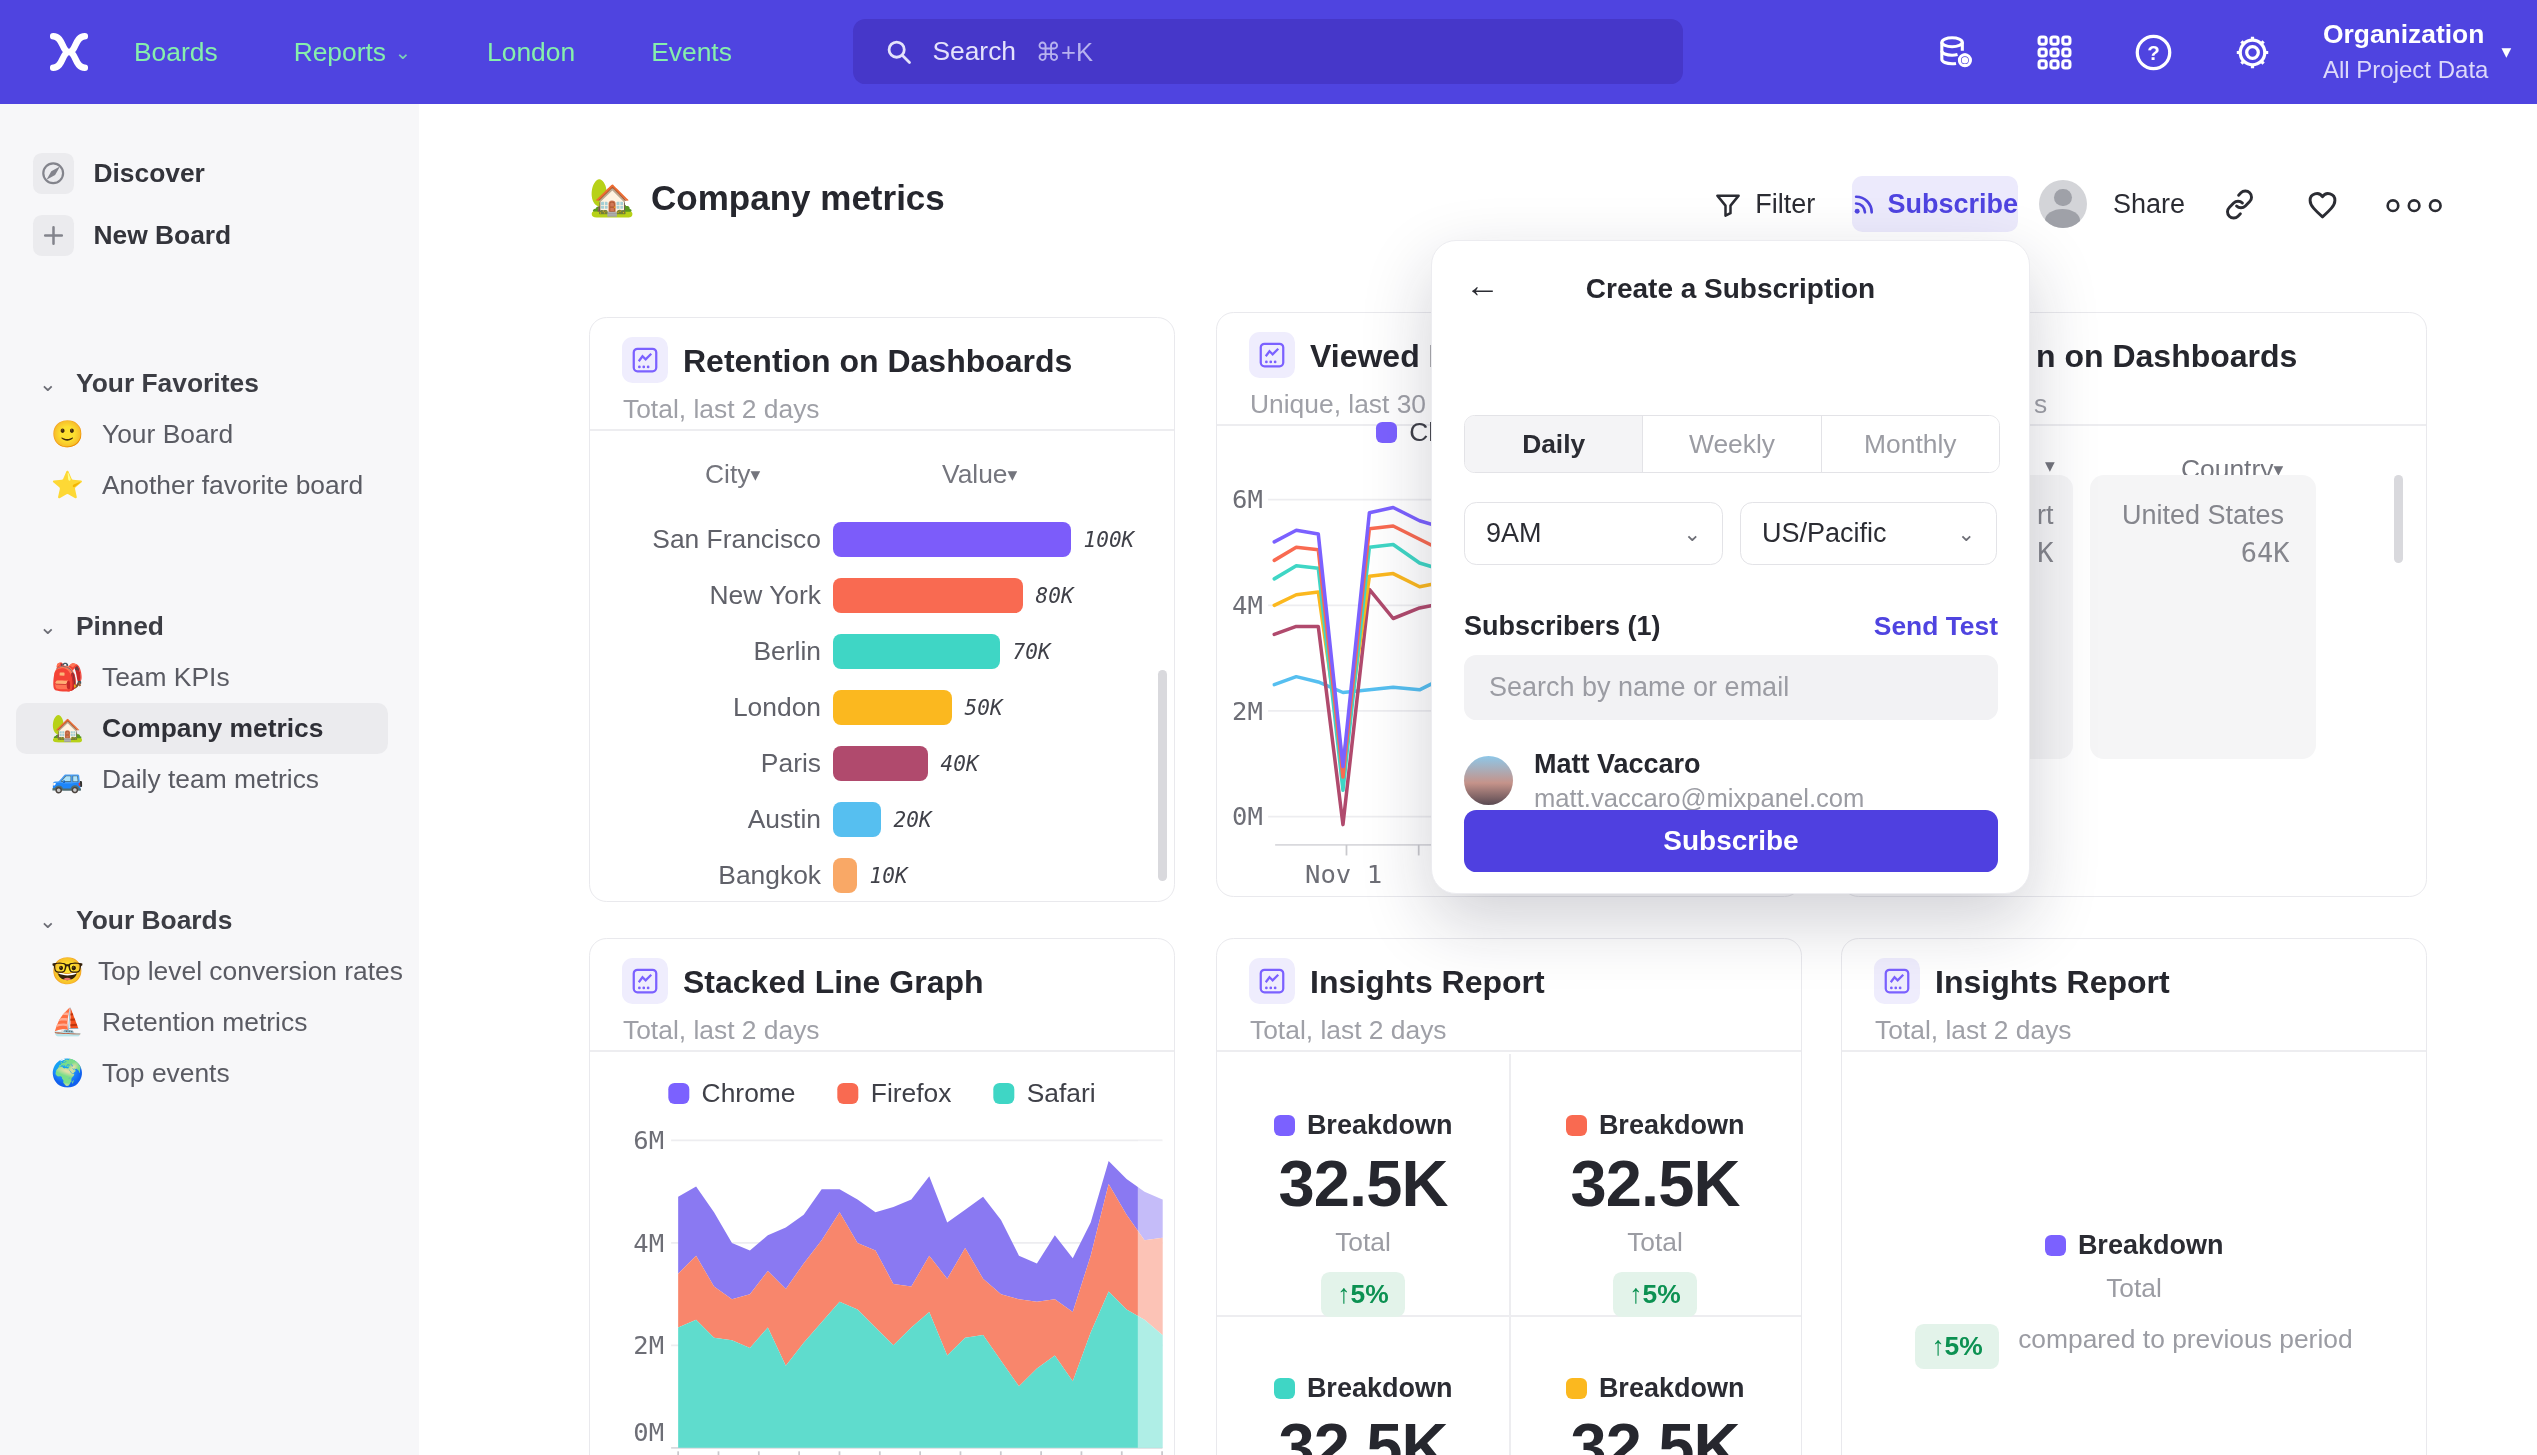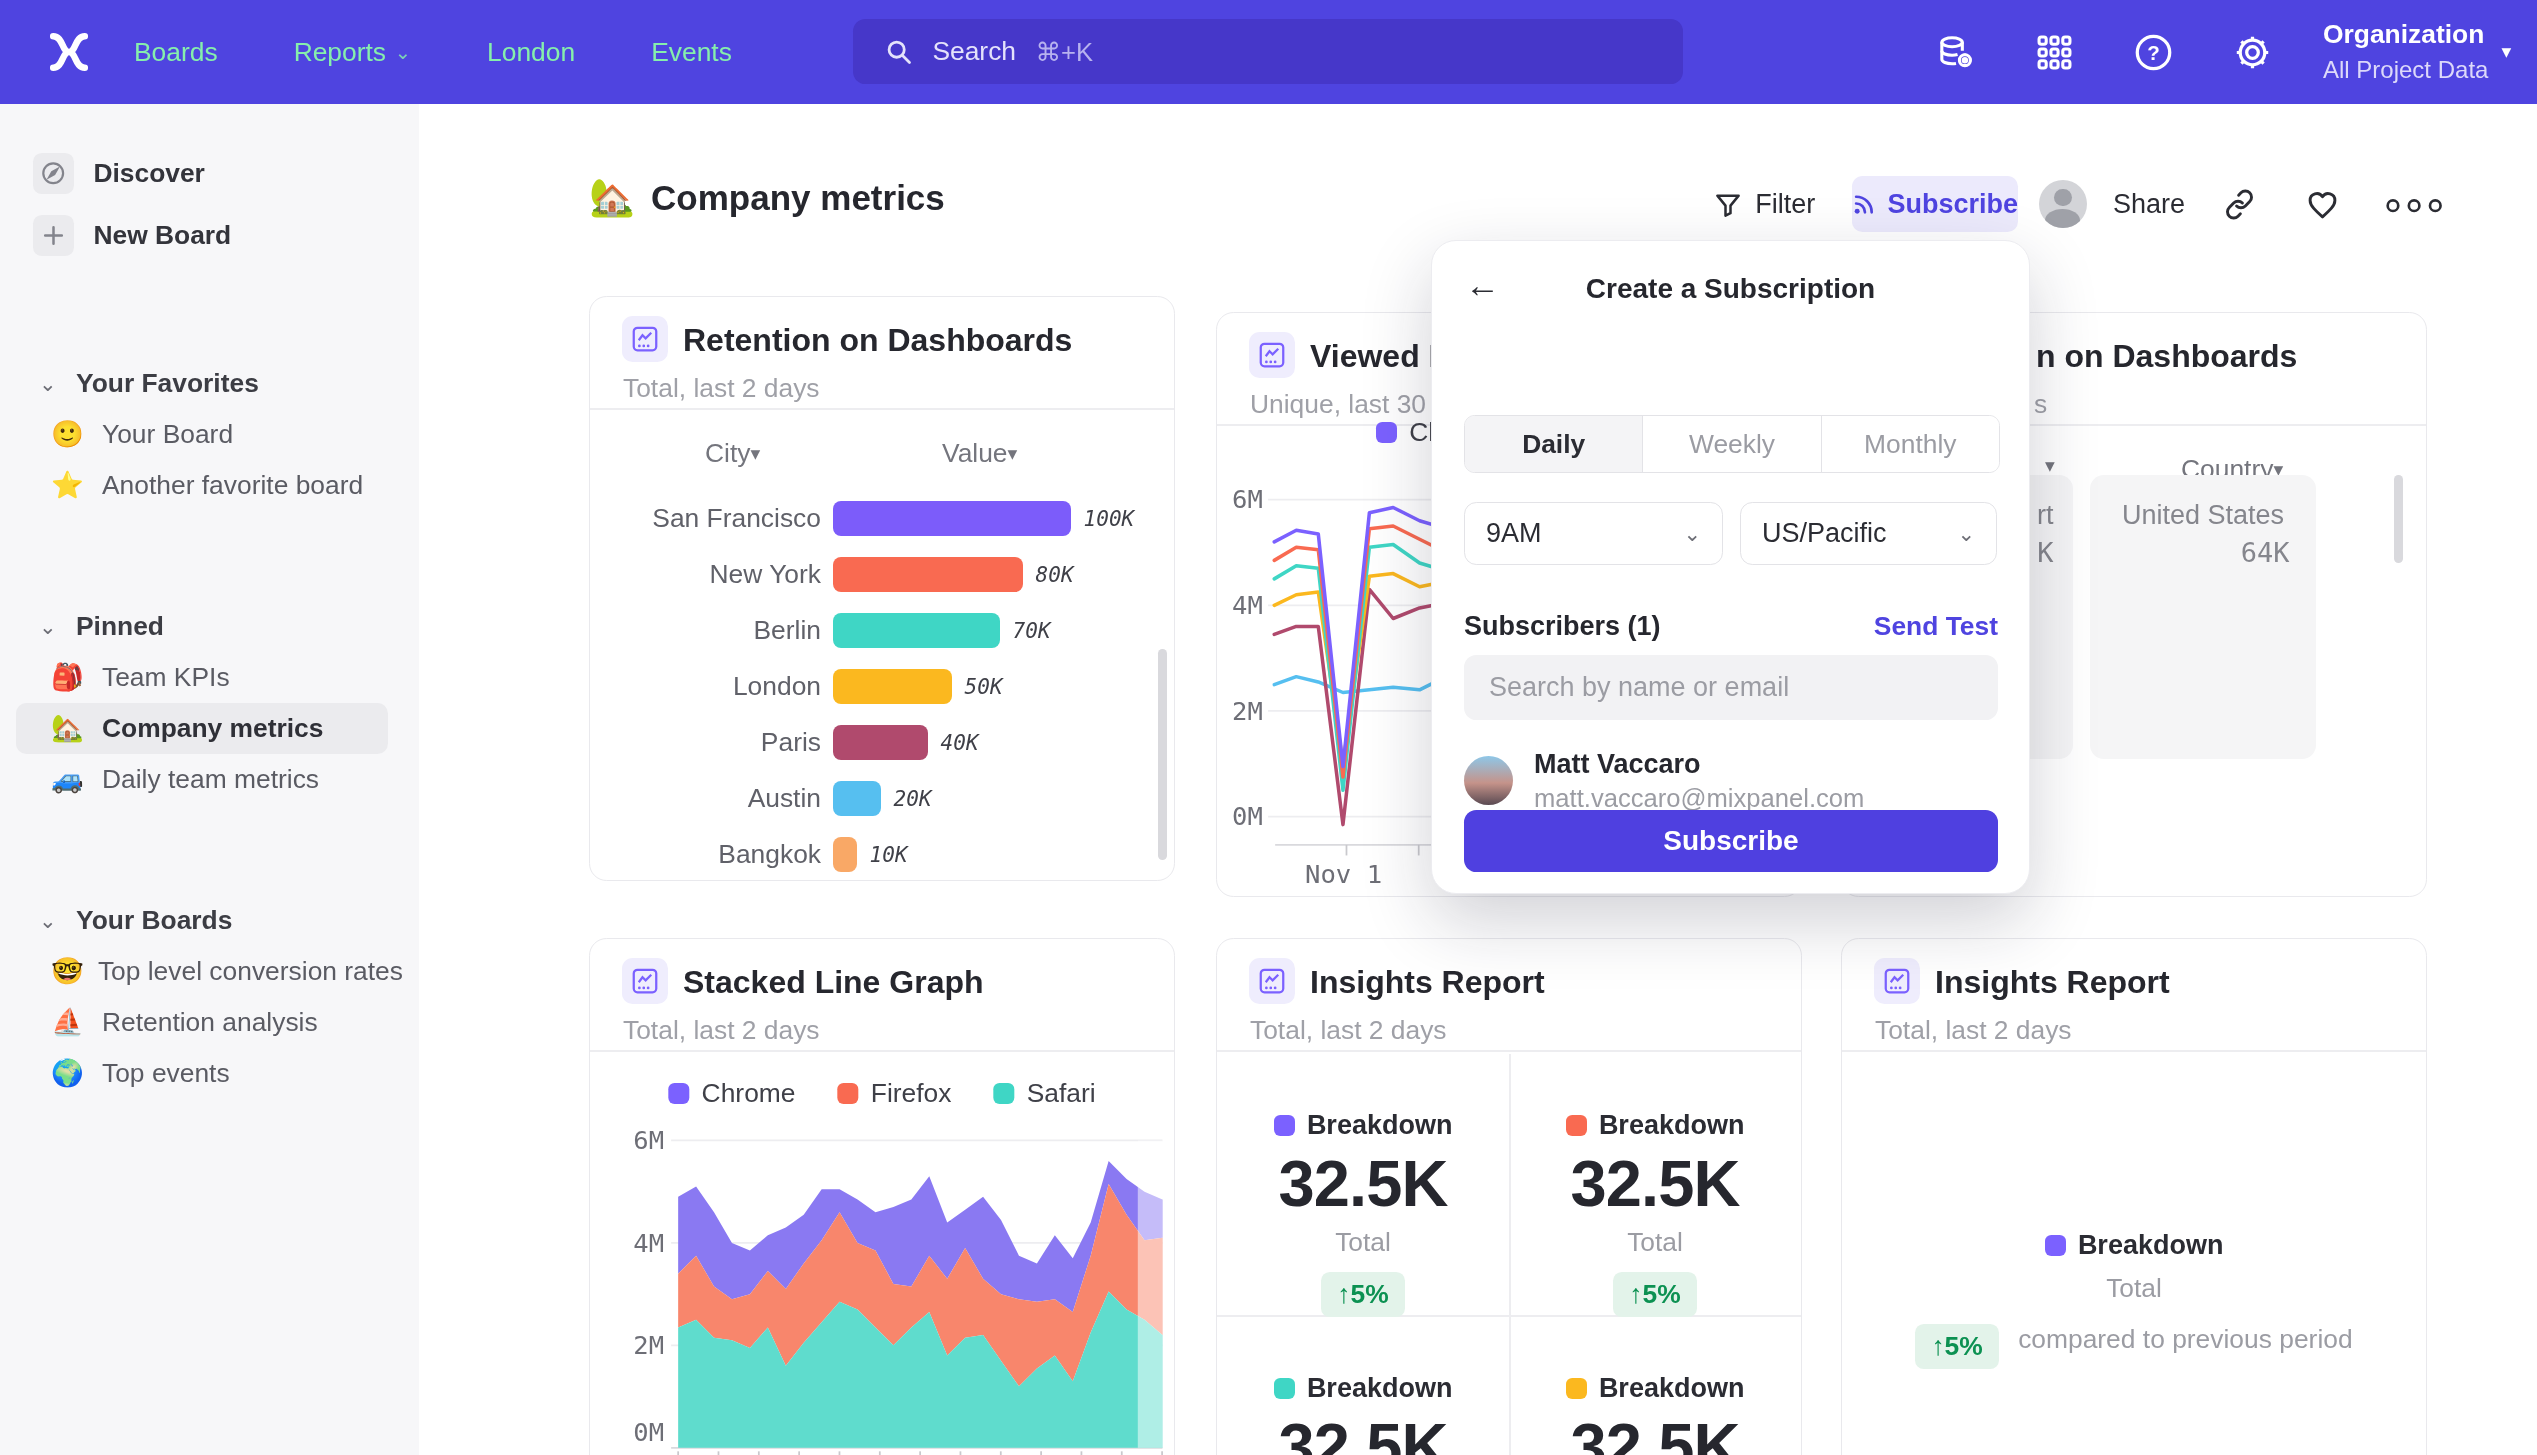--- a/index.html
+++ b/index.html
@@ -248,21 +248,21 @@
       <div class="sec-head">
         <span class="chev">⌄</span>
         <span class="lb">Your Boards</span>
       </div>
       <div class="side-item">
         <span class="emo">🤓</span>
         <span class="lb">Top level conversion rates</span>
       </div>
       <div class="side-item">
         <span class="emo">⛵</span>
-        <span class="lb">Retention analysis</span>
+        <span class="lb">Retention metrics</span>
       </div>
       <div class="side-item">
         <span class="emo">🌍</span>
         <span class="lb">Top events</span>
       </div>
     </div>
 </div>
 
 <div id="ptitle" class="abs">
   <span class="emo">🏡</span>
@@ -300,21 +300,21 @@
   </svg>
 </div>
 <div class="abs" style="left:2384px;top:196px;cursor:pointer;">
   <svg width="62" height="19.4" viewBox="0 0 70 22" fill="none" stroke="#2b2c33" stroke-width="3">
     <circle cx="10" cy="11" r="6"></circle>
       <circle cx="34" cy="11" r="6"></circle>
       <circle cx="58" cy="11" r="6"></circle>
   </svg>
 </div>
 
-<div class="card" style="left:589px;top:296px;width:584px;height:583px;">
+<div class="card" style="left:589px;top:317px;width:584px;height:583px;">
   <div class="card-icon">
     <svg width="30" height="30" viewBox="0 0 24 24" fill="none" stroke="#7b61ff" stroke-width="1.8">
       <rect x="3" y="3" width="18" height="18" rx="3"></rect>
         <path d="M7 13l3-4 2.5 2.5L17 7"></path>
       <path d="M7.5 17.5h.01M11 17.5h.01M14.5 17.5h.01" stroke-linecap="round" stroke-width="2.2"></path>
     </svg>
   </div>
   <div class="card-title">Retention on Dashboards</div>
   <div class="card-sub">Total, last 2 days</div>
   <div class="card-div"></div>

